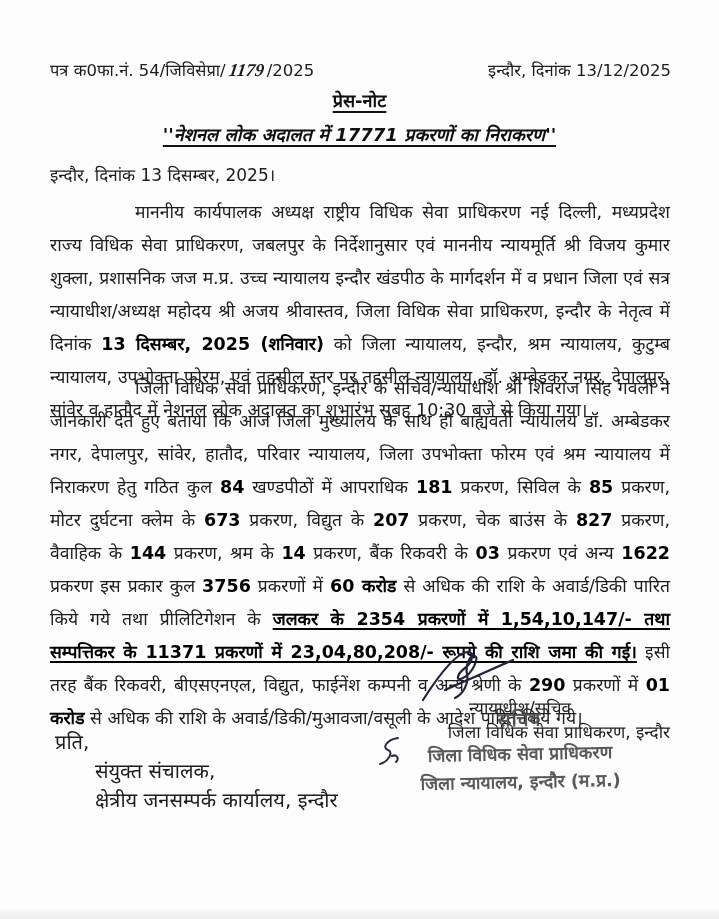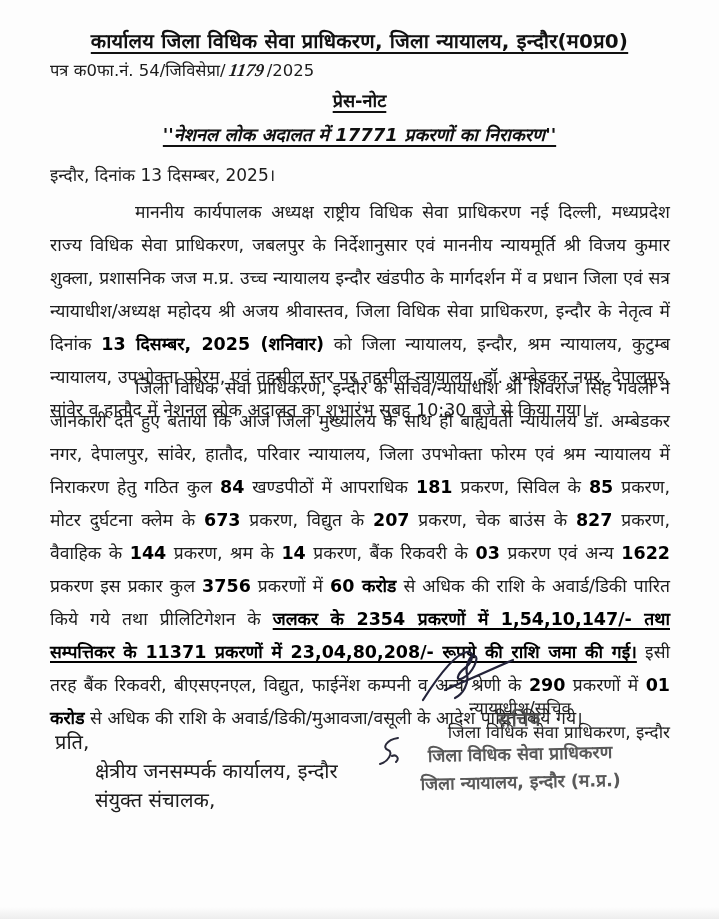--- a/index.html
+++ b/index.html
@@ -66,26 +66,26 @@
   .footer{position:absolute;top:728px;left:55px;width:615px;font-size:20px;line-height:29px;}
   .footer .to-label{margin:0;}
   .footer .indent{margin-left:40px;}
   .footer .request{margin-left:40px;width:575px;text-align:justify;line-height:31px;}
 </style>
 </head>
 <body>
 
 <div class="page">
 
-  <div class="letterhead">कार्यालय जिला विधिक सेवा प्राधिकरण, जिला न्यायालय, इन्दौर(म0प्र0)</div>
 
   <div class="letter-row">
     <span>
       <span>पत्र क0फा.नं. 54/जिविसेप्रा/</span><span class="handwritten">1179</span><span>/2025</span>
     </span>
+    <span>इन्दौर, दिनांक 13/12/2025</span>
   </div>
 
   <div class="press-note">प्रेस-नोट</div>
 
   <div class="subject">''नेशनल लोक अदालत में 17771 प्रकरणों का निराकरण''</div>
 
   <div class="dateline">इन्दौर, दिनांक 13 दिसम्बर, 2025।</div>
 
   <div class="para para-1"><span>माननीय कार्यपालक अध्यक्ष राष्ट्रीय विधिक सेवा प्राधिकरण नई दिल्ली, मध्यप्रदेश राज्य विधिक सेवा प्राधिकरण, जबलपुर के निर्देशानुसार एवं माननीय न्यायमूर्ति श्री विजय कुमार शुक्ला, प्रशासनिक जज म.प्र. उच्च न्यायालय इन्दौर खंडपीठ के मार्गदर्शन में व प्रधान जिला एवं सत्र न्यायाधीश/अध्यक्ष महोदय श्री अजय श्रीवास्तव, जिला विधिक सेवा प्राधिकरण, इन्दौर के नेतृत्व में दिनांक </span><span class="r-b">13 दिसम्बर, 2025 (शनिवार)</span><span> को जिला न्यायालय, इन्दौर, श्रम न्यायालय, कुटुम्ब न्यायालय, उपभोक्ता फोरम, एवं तहसील स्तर पर तहसील न्यायालय, डॉ. अम्बेडकर नगर, देपालपुर, सांवेर व हातौद में नेशनल लोक अदालत का शुभारंभ सुबह 10:30 बजे से किया गया।</span></div>
 
@@ -102,18 +102,18 @@
       <div class="stamp-l2">जिला विधिक सेवा प्राधिकरण</div>
       <div class="stamp-l3">जिला न्यायालय, इन्दौर (म.प्र.)</div>
     </div>
     <svg class="stamp-squiggle" width="34" height="34" viewBox="0 0 34 34">
       <path d="M26,4 C14,6 10,14 16,16 C22,18 16,28 8,30 M20,22 c4,-2 8,2 4,6" stroke="#2a2a3a" stroke-width="2" fill="none" stroke-linecap="round"></path>
     </svg>
   </div>
 
   <div class="footer">
     <div class="to-label">प्रति,</div>
+    <div class="indent">संयुक्त संचालक,</div>
     <div class="indent">क्षेत्रीय जनसम्पर्क कार्यालय, इन्दौर</div>
-    <div class="indent">संयुक्त संचालक,</div>
   </div>
 
   <div class="scan-edge"></div>
 </div>
 
 </body></html>

